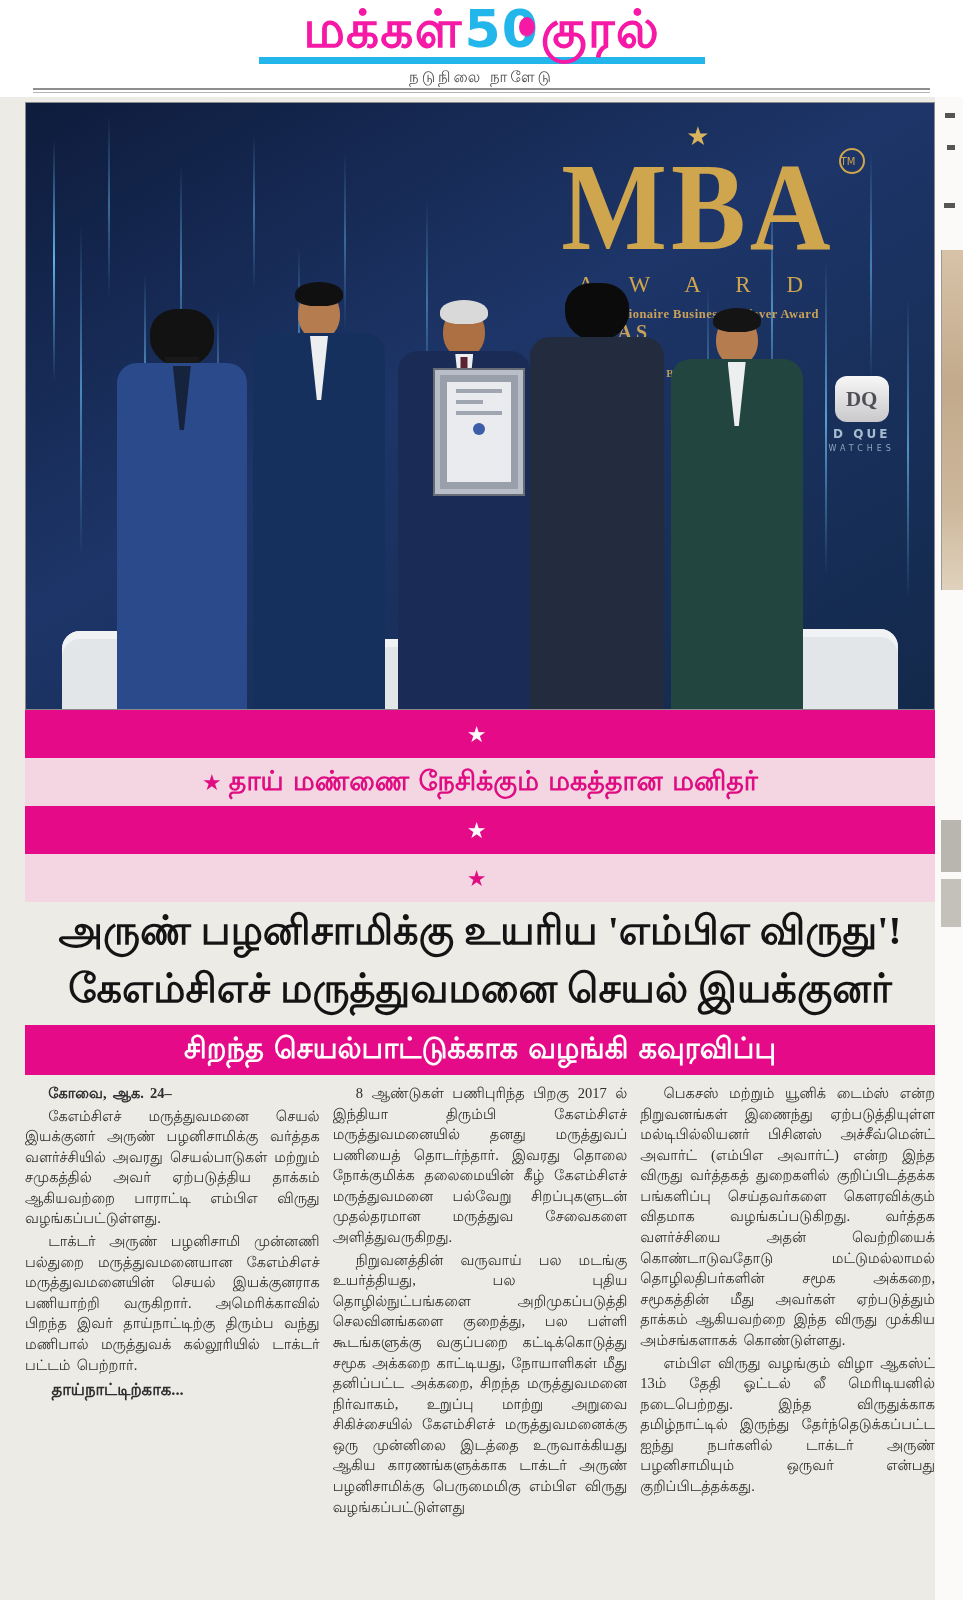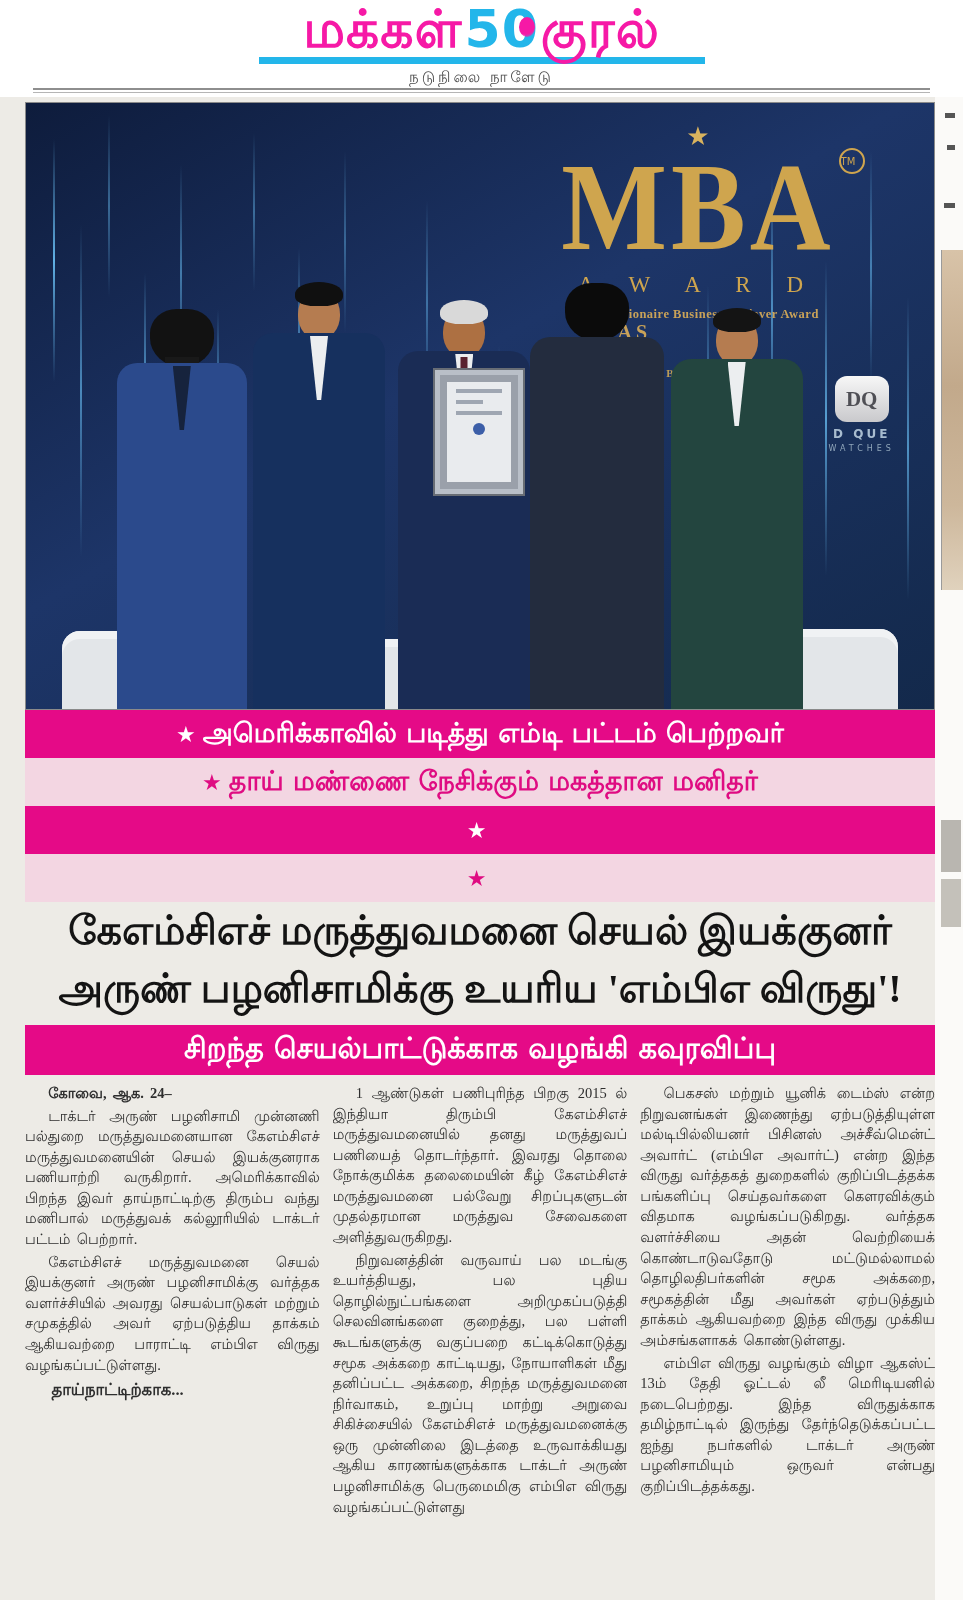--- a/index.html
+++ b/index.html
@@ -209,50 +209,49 @@
           <div class="cert-line"></div>
           <div class="cert-line short"></div>
           <div class="cert-line"></div>
           <div class="cert-seal"></div>
         </div>
       </div>
     </div>
 
     <div class="banner solid" style="top:613px;">
       <span class="star">★</span>
-      <span>அமெரிக்காவில் படித்து எம்டி பட்டம் பெற்றவர்</span>
     </div>
     <div class="banner light" style="top:661px;">
       <span class="star">★</span>
       <span>தாய் மண்ணை நேசிக்கும் மகத்தான மனிதர்</span>
     </div>
     <div class="banner solid" style="top:709px;">
       <span class="star">★</span>
     </div>
     <div class="banner light" style="top:757px;">
       <span class="star">★</span>
     </div>
 
     <div class="headline">
+      <div>அருண் பழனிசாமிக்கு உயரிய 'எம்பிஎ விருது'!</div>
       <div>கேஎம்சிஎச் மருத்துவமனை செயல் இயக்குனர்</div>
-      <div>அருண் பழனிசாமிக்கு உயரிய 'எம்பிஎ விருது'!</div>
     </div>
     <div class="subheadline">
       <span>சிறந்த செயல்பாட்டுக்காக வழங்கி கவுரவிப்பு</span>
     </div>
 
     <div class="article">
       <div class="col">
         <p class="dateline">கோவை, ஆக. 24–</p>
+        <p>கேஎம்சிஎச் மருத்துவமனை செயல் இயக்குனர் அருண் பழனிசாமிக்கு வர்த்தக வளர்ச்சியில் அவரது செயல்பாடுகள் மற்றும் சமுகத்தில் அவர் ஏற்படுத்திய தாக்கம் ஆகியவற்றை பாராட்டி எம்பிஎ விருது வழங்கப்பட்டுள்ளது.</p>
         <p>டாக்டர் அருண் பழனிசாமி முன்னணி பல்துறை மருத்துவமனையான கேஎம்சிஎச் மருத்துவமனையின் செயல் இயக்குனராக பணியாற்றி வருகிறார். அமெரிக்காவில் பிறந்த இவர் தாய்நாட்டிற்கு திரும்ப வந்து மணிபால் மருத்துவக் கல்லூரியில் டாக்டர் பட்டம் பெற்றார்.</p>
-        <p>கேஎம்சிஎச் மருத்துவமனை செயல் இயக்குனர் அருண் பழனிசாமிக்கு வர்த்தக வளர்ச்சியில் அவரது செயல்பாடுகள் மற்றும் சமுகத்தில் அவர் ஏற்படுத்திய தாக்கம் ஆகியவற்றை பாராட்டி எம்பிஎ விருது வழங்கப்பட்டுள்ளது.</p>
         <p class="colhead">தாய்நாட்டிற்காக...</p>
       </div>
       <div class="col">
-        <p>1 ஆண்டுகள் பணிபுரிந்த பிறகு 2015 ல் இந்தியா திரும்பி கேஎம்சிஎச் மருத்துவமனையில் தனது மருத்துவப் பணியைத் தொடர்ந்தார். இவரது தொலை நோக்குமிக்க தலைமையின் கீழ் கேஎம்சிஎச் மருத்துவமனை பல்வேறு சிறப்புகளுடன் முதல்தரமான மருத்துவ சேவைகளை அளித்துவருகிறது.</p>
+        <p>8 ஆண்டுகள் பணிபுரிந்த பிறகு 2017 ல் இந்தியா திரும்பி கேஎம்சிஎச் மருத்துவமனையில் தனது மருத்துவப் பணியைத் தொடர்ந்தார். இவரது தொலை நோக்குமிக்க தலைமையின் கீழ் கேஎம்சிஎச் மருத்துவமனை பல்வேறு சிறப்புகளுடன் முதல்தரமான மருத்துவ சேவைகளை அளித்துவருகிறது.</p>
         <p>நிறுவனத்தின் வருவாய் பல மடங்கு உயர்த்தியது, பல புதிய தொழில்நுட்பங்களை அறிமுகப்படுத்தி செலவினங்களை குறைத்து, பல பள்ளி கூடங்களுக்கு வகுப்பறை கட்டிக்கொடுத்து சமூக அக்கறை காட்டியது, நோயாளிகள் மீது தனிப்பட்ட அக்கறை, சிறந்த மருத்துவமனை நிர்வாகம், உறுப்பு மாற்று அறுவை சிகிச்சையில் கேஎம்சிஎச் மருத்துவமனைக்கு ஒரு முன்னிலை இடத்தை உருவாக்கியது ஆகிய காரணங்களுக்காக டாக்டர் அருண் பழனிசாமிக்கு பெருமைமிகு எம்பிஎ விருது வழங்கப்பட்டுள்ளது</p>
       </div>
       <div class="col">
         <p>பெகசஸ் மற்றும் யூனிக் டைம்ஸ் என்ற நிறுவனங்கள் இணைந்து ஏற்படுத்தியுள்ள மல்டிபில்லியனர் பிசினஸ் அச்சீவ்மென்ட் அவார்ட் (எம்பிஎ அவார்ட்) என்ற இந்த விருது வர்த்தகத் துறைகளில் குறிப்பிடத்தக்க பங்களிப்பு செய்தவர்களை கௌரவிக்கும் விதமாக வழங்கப்படுகிறது. வர்த்தக வளர்ச்சியை அதன் வெற்றியைக் கொண்டாடுவதோடு மட்டுமல்லாமல் தொழிலதிபர்களின் சமூக அக்கறை, சமூகத்தின் மீது அவர்கள் ஏற்படுத்தும் தாக்கம் ஆகியவற்றை இந்த விருது முக்கிய அம்சங்களாகக் கொண்டுள்ளது.</p>
         <p>எம்பிஎ விருது வழங்கும் விழா ஆகஸ்ட் 13ம் தேதி ஓட்டல் லீ மெரிடியனில் நடைபெற்றது. இந்த விருதுக்காக தமிழ்நாட்டில் இருந்து தேர்ந்தெடுக்கப்பட்ட ஐந்து நபர்களில் டாக்டர் அருண் பழனிசாமியும் ஒருவர் என்பது குறிப்பிடத்தக்கது.</p>
       </div>
     </div>
 
     <div class="edge">
       <div class="edge-mark" style="top:16px;  width:10px; height:5px;"></div>

